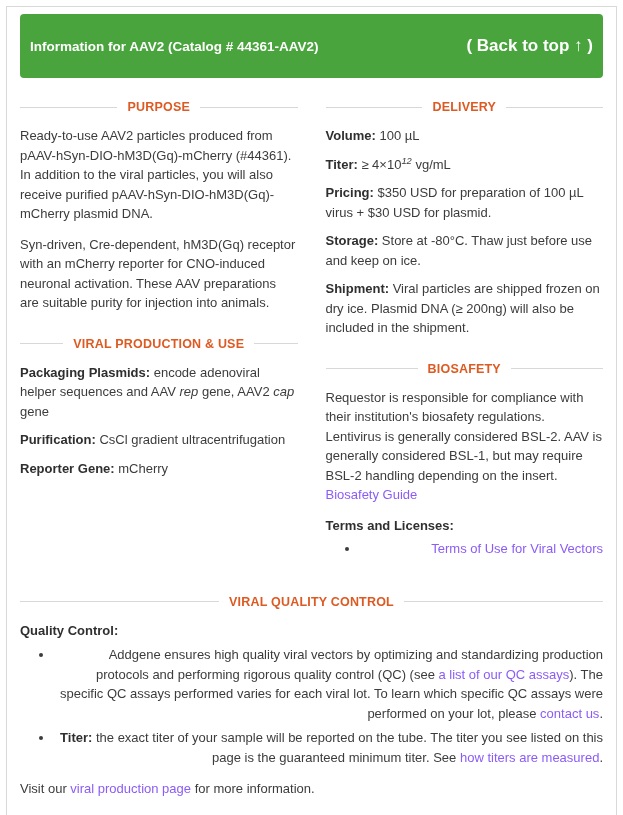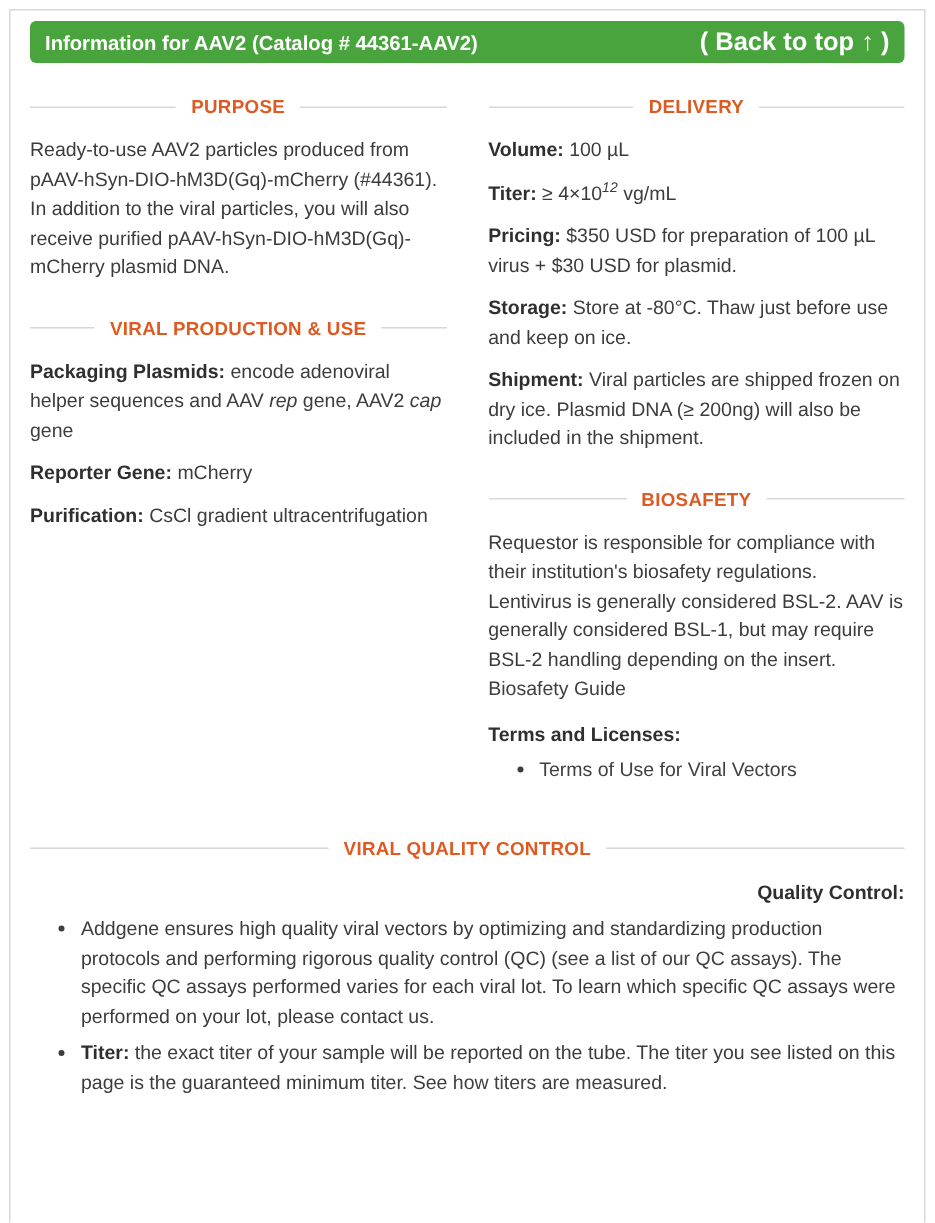--- a/index.html
+++ b/index.html
@@ -15,21 +15,21 @@
     min-height: 830px;
     border: 1px solid #d9d9d9;
     background: #ffffff;
     padding: 7px 13px 24px 13px;
   }
   .header-bar {
     background: #4aa43e;
     border-radius: 4px;
     color: #ffffff;
     display: flex; align-items: center; justify-content: space-between;
-    padding: 4px 10px;
+    padding: 22px 10px;
     margin-bottom: 12px;
   }
   .header-bar .title { font-weight: bold; font-size: 13.5px; }
   .header-bar .back-top {
     color: #ffffff; font-size: 17px; text-decoration: none; font-weight: bold;
     white-space: nowrap;
   }
   .cols { display: flex; gap: 28px; }
   .col { flex: 1 1 0; min-width: 0; }
   h3.sec-head {
@@ -38,52 +38,53 @@
     color: #dd5a22; font-size: 12.5px; font-weight: bold;
     letter-spacing: 0.2px;
   }
   h3.sec-head.first { margin-top: 10px; }
   h3.sec-head::before, h3.sec-head::after {
     content: ""; flex: 1 1 auto; border-top: 1px solid #d8d8d8;
   }
   h3.sec-head .ht { margin: 0 10px; white-space: nowrap; }
   p { margin: 0 0 11px 0; line-height: 1.5; }
   .item { margin-bottom: 9px; }
-  ul { margin: 0 0 12px 0; padding-left: 34px; }
+  ul { margin: 0 0 12px 0; padding-left: 34px; text-align: right; }
   li { margin-bottom: 5px; line-height: 1.5; }
   .seg-b  { font-weight: bold; color: #2f2f2f; }
   .seg-i  { font-style: italic; }
   .seg-sup{ vertical-align: super; font-size: 0.72em; line-height: 0; font-style: italic; }
-  a.lnk { color: #404040; text-decoration: none; cursor: pointer; }
+  a.lnk { color: #8b5cf6; text-decoration: none; cursor: pointer; }
   .fullsec { clear: both; }
 </style>
 </head>
 <body>
 
 <div class="card">
 
   <div class="header-bar">
     <span class="title">Information for AAV2 (Catalog # 44361-AAV2)</span>
     <a class="back-top">( Back to top ↑ )</a>
   </div>
 
   <div class="cols">
 
     <div class="col">
       <h3 class="sec-head first">
           <span class="ht">PURPOSE</span>
         </h3>
       <p><span>Ready-to-use AAV2 particles produced from pAAV-hSyn-DIO-hM3D(Gq)-mCherry (#44361). In addition to the viral particles, you will also receive purified pAAV-hSyn-DIO-hM3D(Gq)-mCherry plasmid DNA.</span></p>
+      <p><span>Syn-driven, Cre-dependent, hM3D(Gq) receptor with an mCherry reporter for CNO-induced neuronal activation. These AAV preparations are suitable purity for injection into animals.</span></p>
 
       <h3 class="sec-head">
           <span class="ht">VIRAL PRODUCTION &amp; USE</span>
         </h3>
       <p class="item"><span class="seg-b">Packaging Plasmids:</span><span> encode adenoviral helper sequences and AAV </span><span class="seg-i">rep</span><span> gene, AAV2 </span><span class="seg-i">cap</span><span> gene</span></p>
+      <p class="item"><span class="seg-b">Purification:</span><span> CsCl gradient ultracentrifugation</span></p>
       <p class="item"><span class="seg-b">Reporter Gene:</span><span> mCherry</span></p>
-      <p class="item"><span class="seg-b">Purification:</span><span> CsCl gradient ultracentrifugation</span></p>
     </div>
 
     <div class="col">
       <h3 class="sec-head first">
           <span class="ht">DELIVERY</span>
         </h3>
       <p class="item"><span class="seg-b">Volume:</span><span> 100 µL</span></p>
       <p class="item"><span class="seg-b">Titer:</span><span> ≥ 4×10</span><span class="seg-sup">12</span><span> vg/mL</span></p>
       <p class="item"><span class="seg-b">Pricing:</span><span> $350 USD for preparation of 100 µL virus + $30 USD for plasmid.</span></p>
       <p class="item"><span class="seg-b">Storage:</span><span> Store at -80°C. Thaw just before use and keep on ice.</span></p>
@@ -99,20 +100,21 @@
         <li><a href="#" class="lnk">Terms of Use for Viral Vectors</a></li>
       </ul>
     </div>
 
   </div>
 
   <div class="fullsec">
     <h3 class="sec-head">
         <span class="ht">VIRAL QUALITY CONTROL</span>
       </h3>
-    <p style="margin-bottom:5px;text-align:right;"><span class="seg-b">Quality Control:</span></p>
+    <p style="margin-bottom:5px;"><span class="seg-b">Quality Control:</span></p>
     <ul>
       <li><span>Addgene ensures high quality viral vectors by optimizing and standardizing production protocols and performing rigorous quality control (QC) (see </span><a href="#" class="lnk">a list of our QC assays</a><span>). The specific QC assays performed varies for each viral lot. To learn which specific QC assays were performed on your lot, please </span><a href="#" class="lnk">contact us</a><span>.</span></li>
       <li><span class="seg-b">Titer:</span><span> the exact titer of your sample will be reported on the tube. The titer you see listed on this page is the guaranteed minimum titer. See </span><a href="#" class="lnk">how titers are measured</a><span>.</span></li>
     </ul>
+    <p><span>Visit our </span><a href="#" class="lnk">viral production page</a><span> for more information.</span></p>
   </div>
 
 </div>
 
 </body></html>

